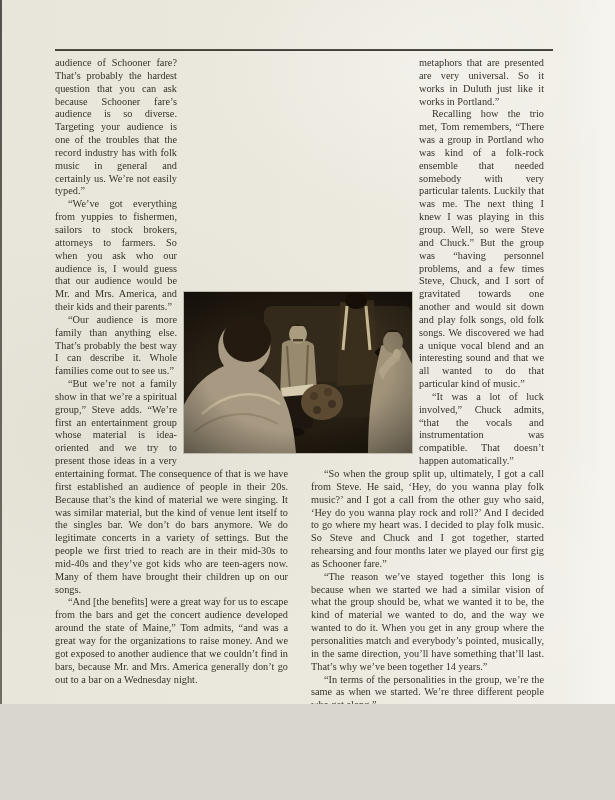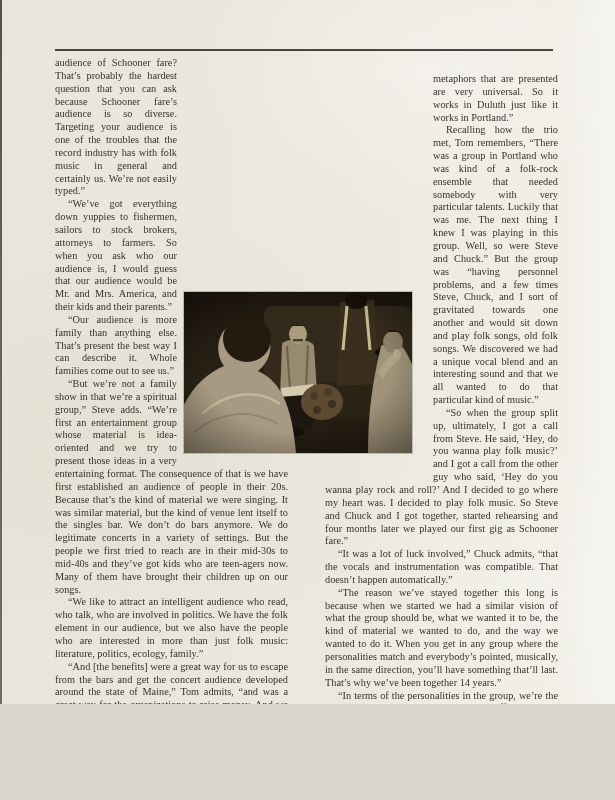--- a/index.html
+++ b/index.html
@@ -21,21 +21,21 @@
 
   .top-rule{position:absolute;left:55px;top:49px;width:498px;height:2px;
     background:linear-gradient(180deg,#55524a,#3c3a33);}
 
   .col{
     position:absolute;top:57px;width:233px;height:704px;overflow:hidden;
     font-size:10.3px;line-height:12.85px;color:#37322b;text-align:justify;
     hyphens:auto;-webkit-hyphens:auto;
   }
   .col-left{left:55px;}
-  .col-right{left:325px;margin-top:16px;}
+  .col-right{left:311px;}
   .col p{margin:0;text-indent:13px;}
   .col p.cont{text-indent:0;}
 
   .float-r{float:right;width:104px;height:161px;margin:235px 0 4px 7px;}
   .float-l{float:left;width:101px;height:161px;margin:235px 7px 4px 0;}
 
   .photo{position:absolute;left:184px;top:292px;width:228px;height:161px;
     box-shadow:0 0 0 1px rgba(60,50,35,0.25);}
   .photo svg{display:block;width:228px;height:161px;}
 
@@ -51,34 +51,33 @@
 <div class="page">
 
   <div class="scan-edge-left"></div>
   <div class="scan-edge-right"></div>
 
   <div class="top-rule"></div>
 
   <div class="col col-left">
     <div class="float-r"></div>
     <p class="cont">audience of Schooner fare? That’s probably the hardest question that you can ask because Schooner fare’s audience is so diverse. Targeting your audience is one of the troubles that the record industry has with folk music in general and certainly us. We’re not easily typed.”</p>
-    <p>“We’ve got everything down yuppies to fishermen, sailors to stock brokers, attorneys to farmers. So when you ask who our audience is, I would guess that our audience would be Mr. and Mrs. America, and their kids and their parents.”</p>
-    <p>“Our audience is more family than anything else. That’s present the best way I can describe it. Whole families come out to see us.”</p>
+    <p>“We’ve got everything from yuppies to fishermen, sailors to stock brokers, attorneys to farmers. So when you ask who our audience is, I would guess that our audience would be Mr. and Mrs. America, and their kids and their parents.”</p>
+    <p>“Our audience is more family than anything else. That’s probably the best way I can describe it. Whole families come out to see us.”</p>
     <p>“But we’re not a family show in that we’re a spiritual group,” Steve adds. “We’re first an entertainment group whose material is idea-oriented and we try to present those ideas in a very entertaining format. The consequence of that is we have first established an audience of people in their 20s. Because that’s the kind of material we were singing. It was similar material, but the kind of venue lent itself to the singles bar. We don’t do bars anymore. We do legitimate concerts in a variety of settings. But the people we first tried to reach are in their mid-30s to mid-40s and they’ve got kids who are teen-agers now. Many of them have brought their children up on our songs.</p>
-    <p>“We like to attract an intelligent audience who read, who talk, who are involved in politics. We have the folk element in our audience, but we also have the people who are interested in more than just folk music: literature, politics, ecology, family.”</p>
     <p>“And [the benefits] were a great way for us to escape from the bars and get the concert audience developed around the state of Maine,” Tom admits, “and was a great way for the organizations to raise money. And we got exposed to another audience that we couldn’t find in bars, because Mr. and Mrs. America generally don’t go out to a bar on a Wednesday night.</p>
 
   </div>
 
   <div class="col col-right">
     <div class="float-l"></div>
     <p class="cont">metaphors that are presented are very universal. So it works in Duluth just like it works in Portland.”</p>
     <p>Recalling how the trio met, Tom remembers, “There was a group in Portland who was kind of a folk-rock ensemble that needed somebody with very particular talents. Luckily that was me. The next thing I knew I was playing in this group. Well, so were Steve and Chuck.” But the group was “having personnel problems, and a few times Steve, Chuck, and I sort of gravitated towards one another and would sit down and play folk songs, old folk songs. We discovered we had a unique vocal blend and an interesting sound and that we all wanted to do that particular kind of music.”</p>
+    <p>“It was a lot of luck involved,” Chuck admits, “that the vocals and instrumentation was compatible. That doesn’t happen automatically.”</p>
     <p>“So when the group split up, ultimately, I got a call from Steve. He said, ‘Hey, do you wanna play folk music?’ and I got a call from the other guy who said, ‘Hey do you wanna play rock and roll?’ And I decided to go where my heart was. I decided to play folk music. So Steve and Chuck and I got together, started rehearsing and four months later we played our first gig as Schooner fare.”</p>
-    <p>“It was a lot of luck involved,” Chuck admits, “that the vocals and instrumentation was compatible. That doesn’t happen automatically.”</p>
     <p>“The reason we’ve stayed together this long is because when we started we had a similar vision of what the group should be, what we wanted it to be, the kind of material we wanted to do, and the way we wanted to do it. When you get in any group where the personalities match and everybody’s pointed, musically, in the same direction, you’ll have something that’ll last. That’s why we’ve been together 14 years.”</p>
     <p>“In terms of the personalities in the group, we’re the same as when we started. We’re three different people who get along.”</p>
 
   </div>
 
   <div class="photo">
     <svg viewBox="0 0 228 161" xmlns="http://www.w3.org/2000/svg">
       <defs>
         <radialGradient id="vg" cx="50%" cy="45%" r="75%">
           <stop offset="55%" stop-color="rgba(0,0,0,0)"></stop>

